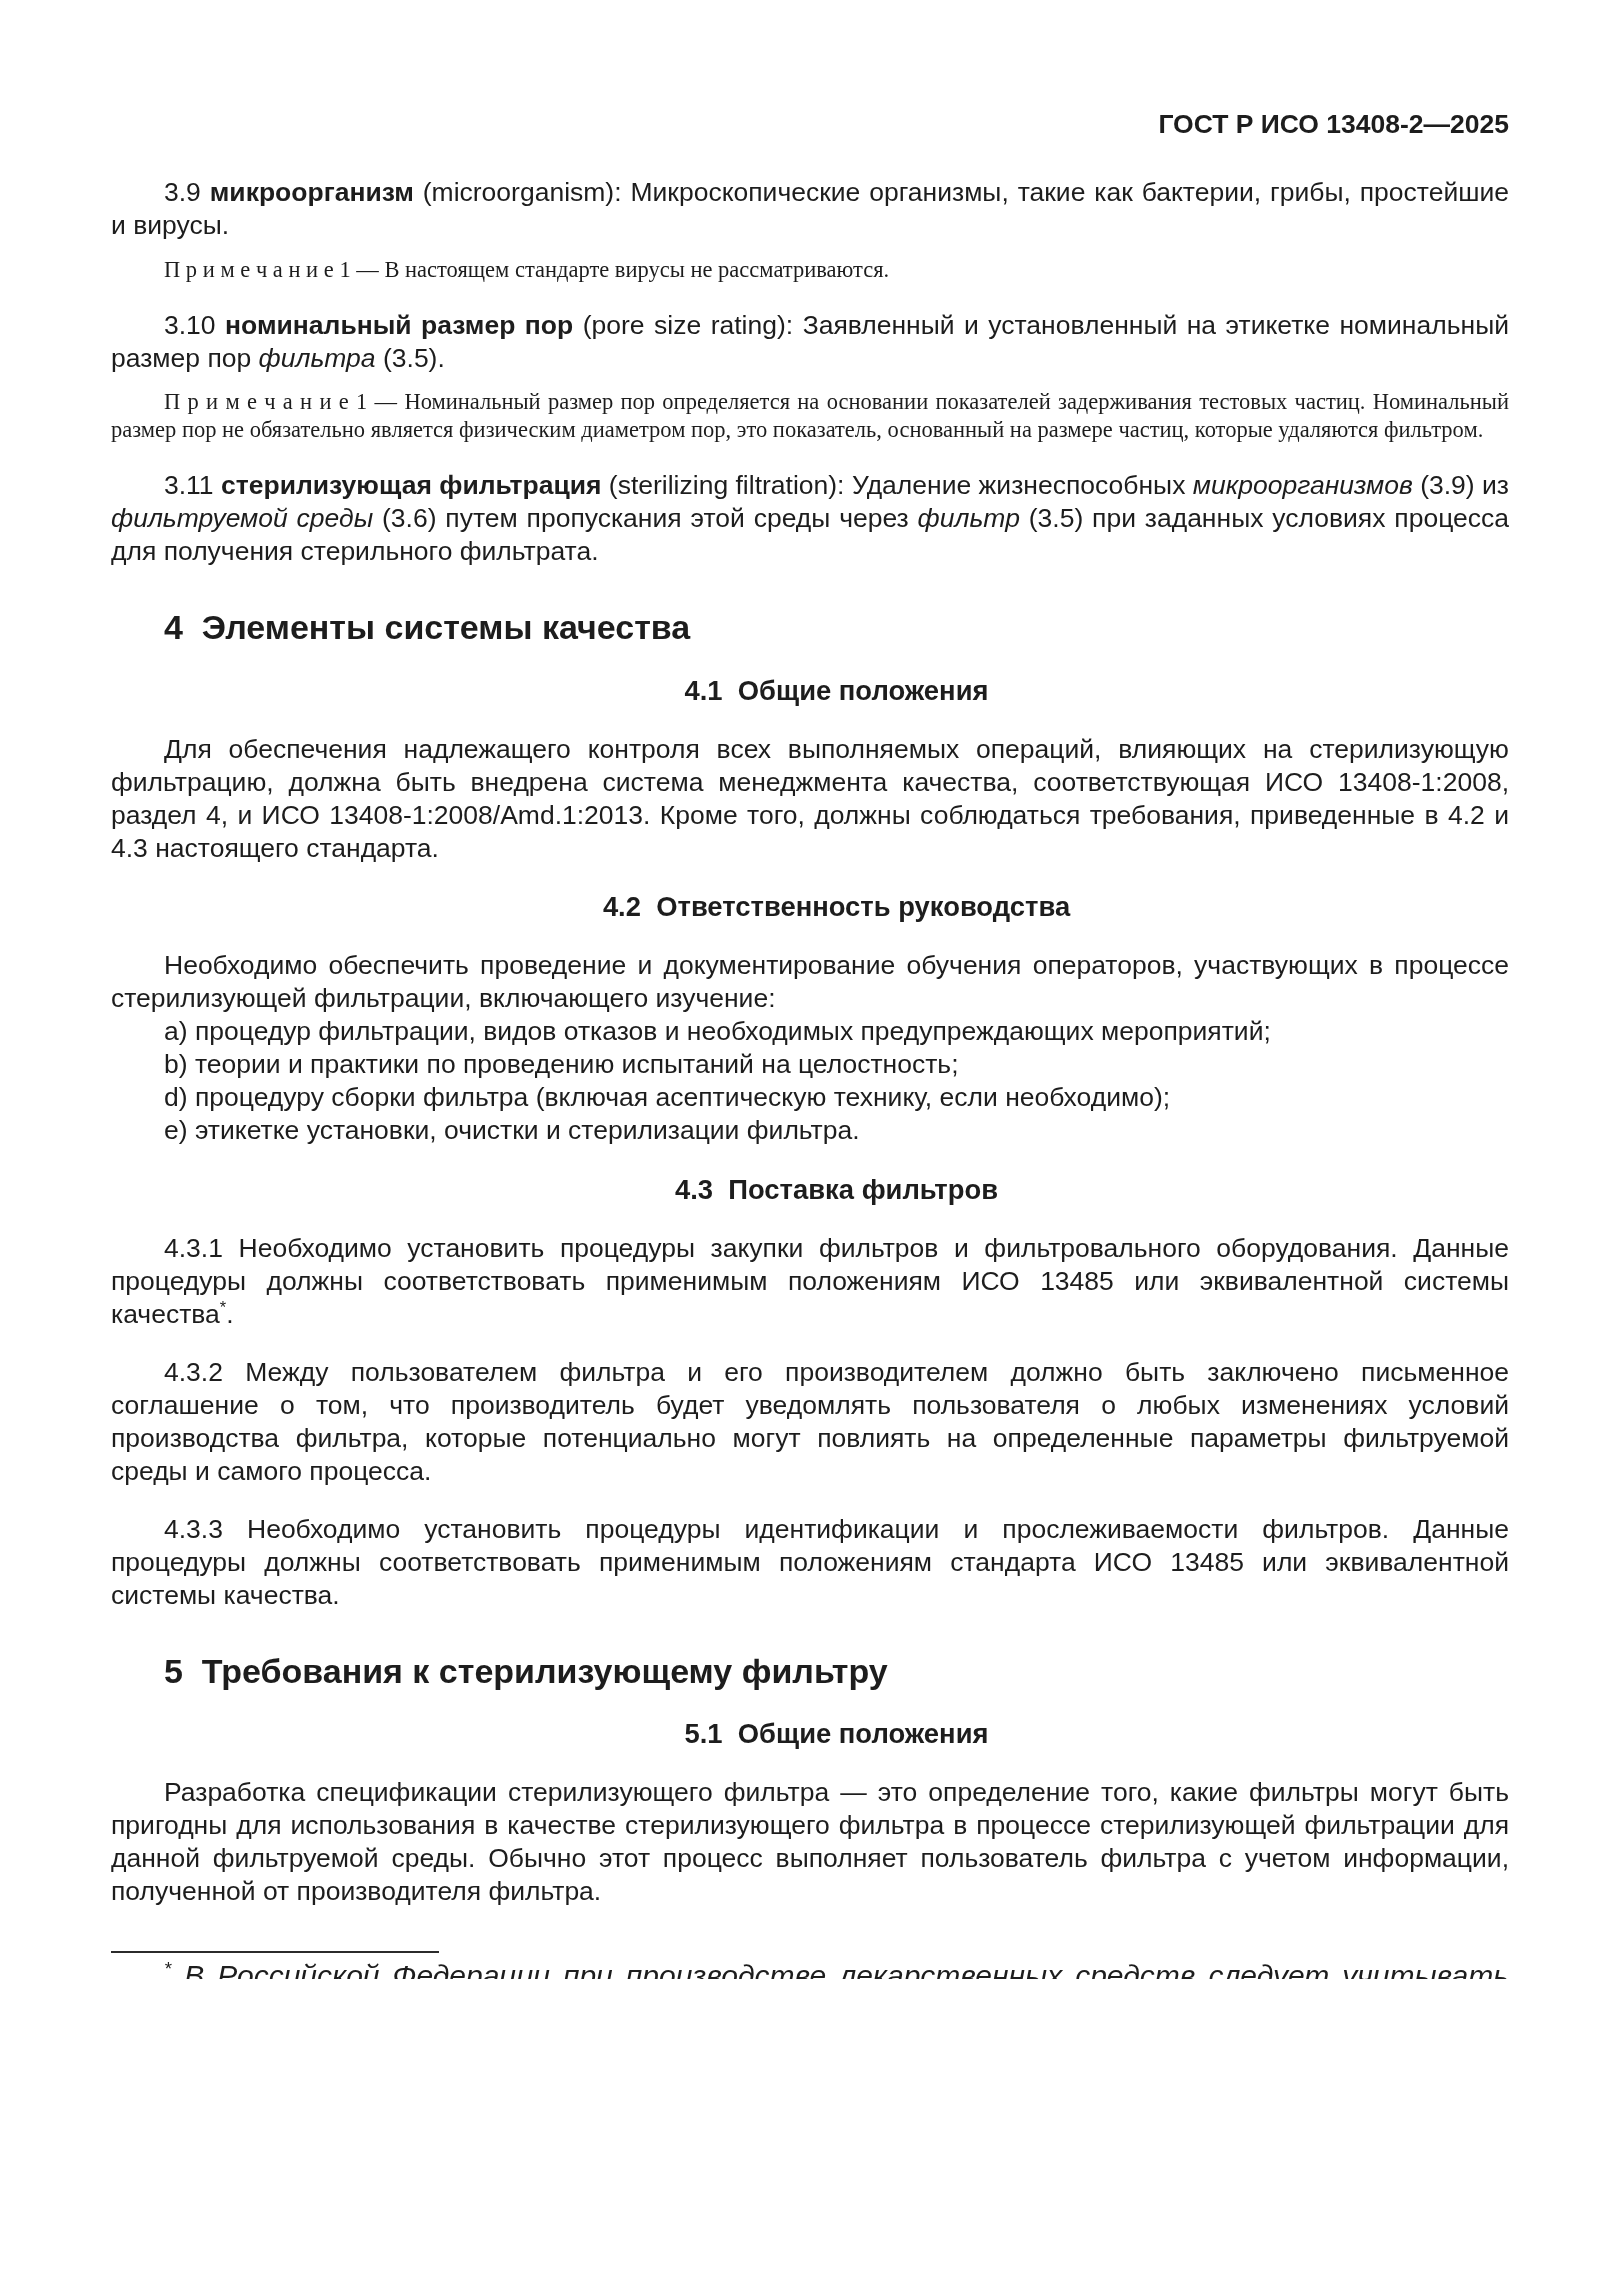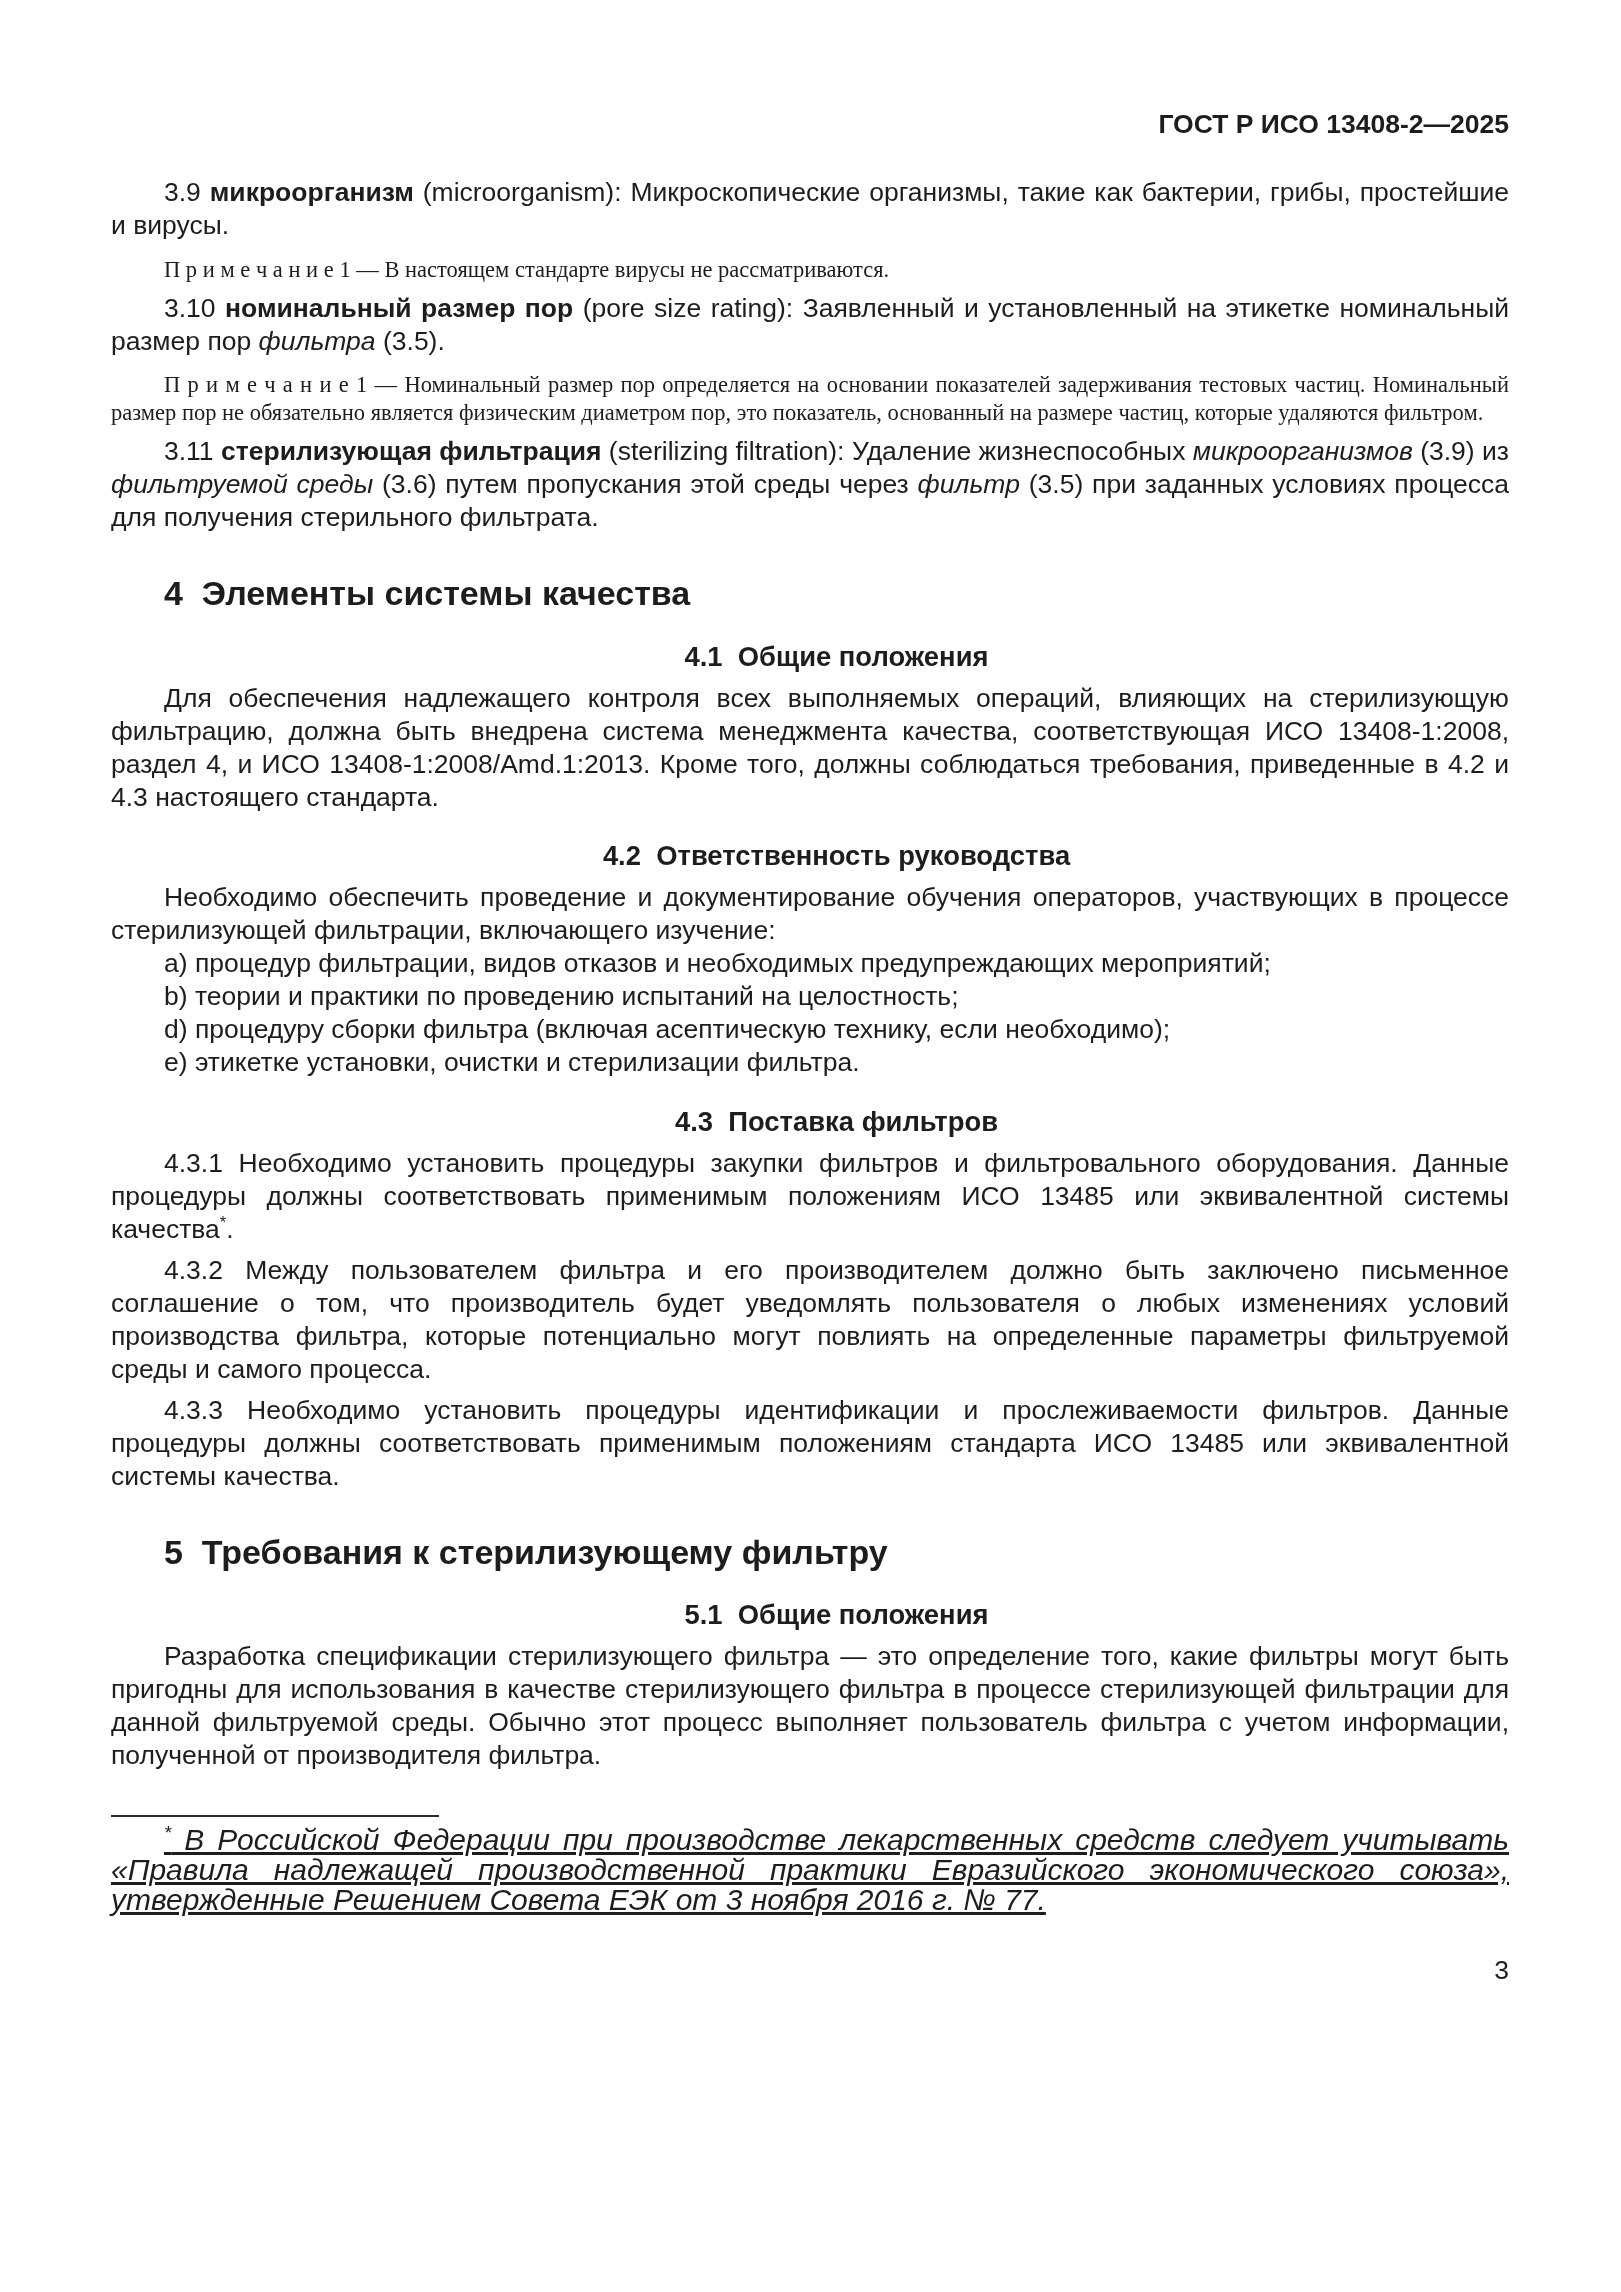--- a/index.html
+++ b/index.html
@@ -26,21 +26,21 @@
     margin-bottom: 35px;
   }
   .doc-body {
     font-size: 26.5px;
     line-height: 33px;
     text-align: justify;
   }
   .blk { text-align: justify; }
   .blk.p {
     text-indent: 53px;
-    margin-top: 8px;
+    margin-top: 25px;
   }
   .blk.note {
     font-size: 22.5px;
     line-height: 28px;
     text-indent: 53px;
     margin-top: 13.7px;
     font-family: Liberation Serif, serif;
   }
   .blk.li {
     text-indent: 53px;

